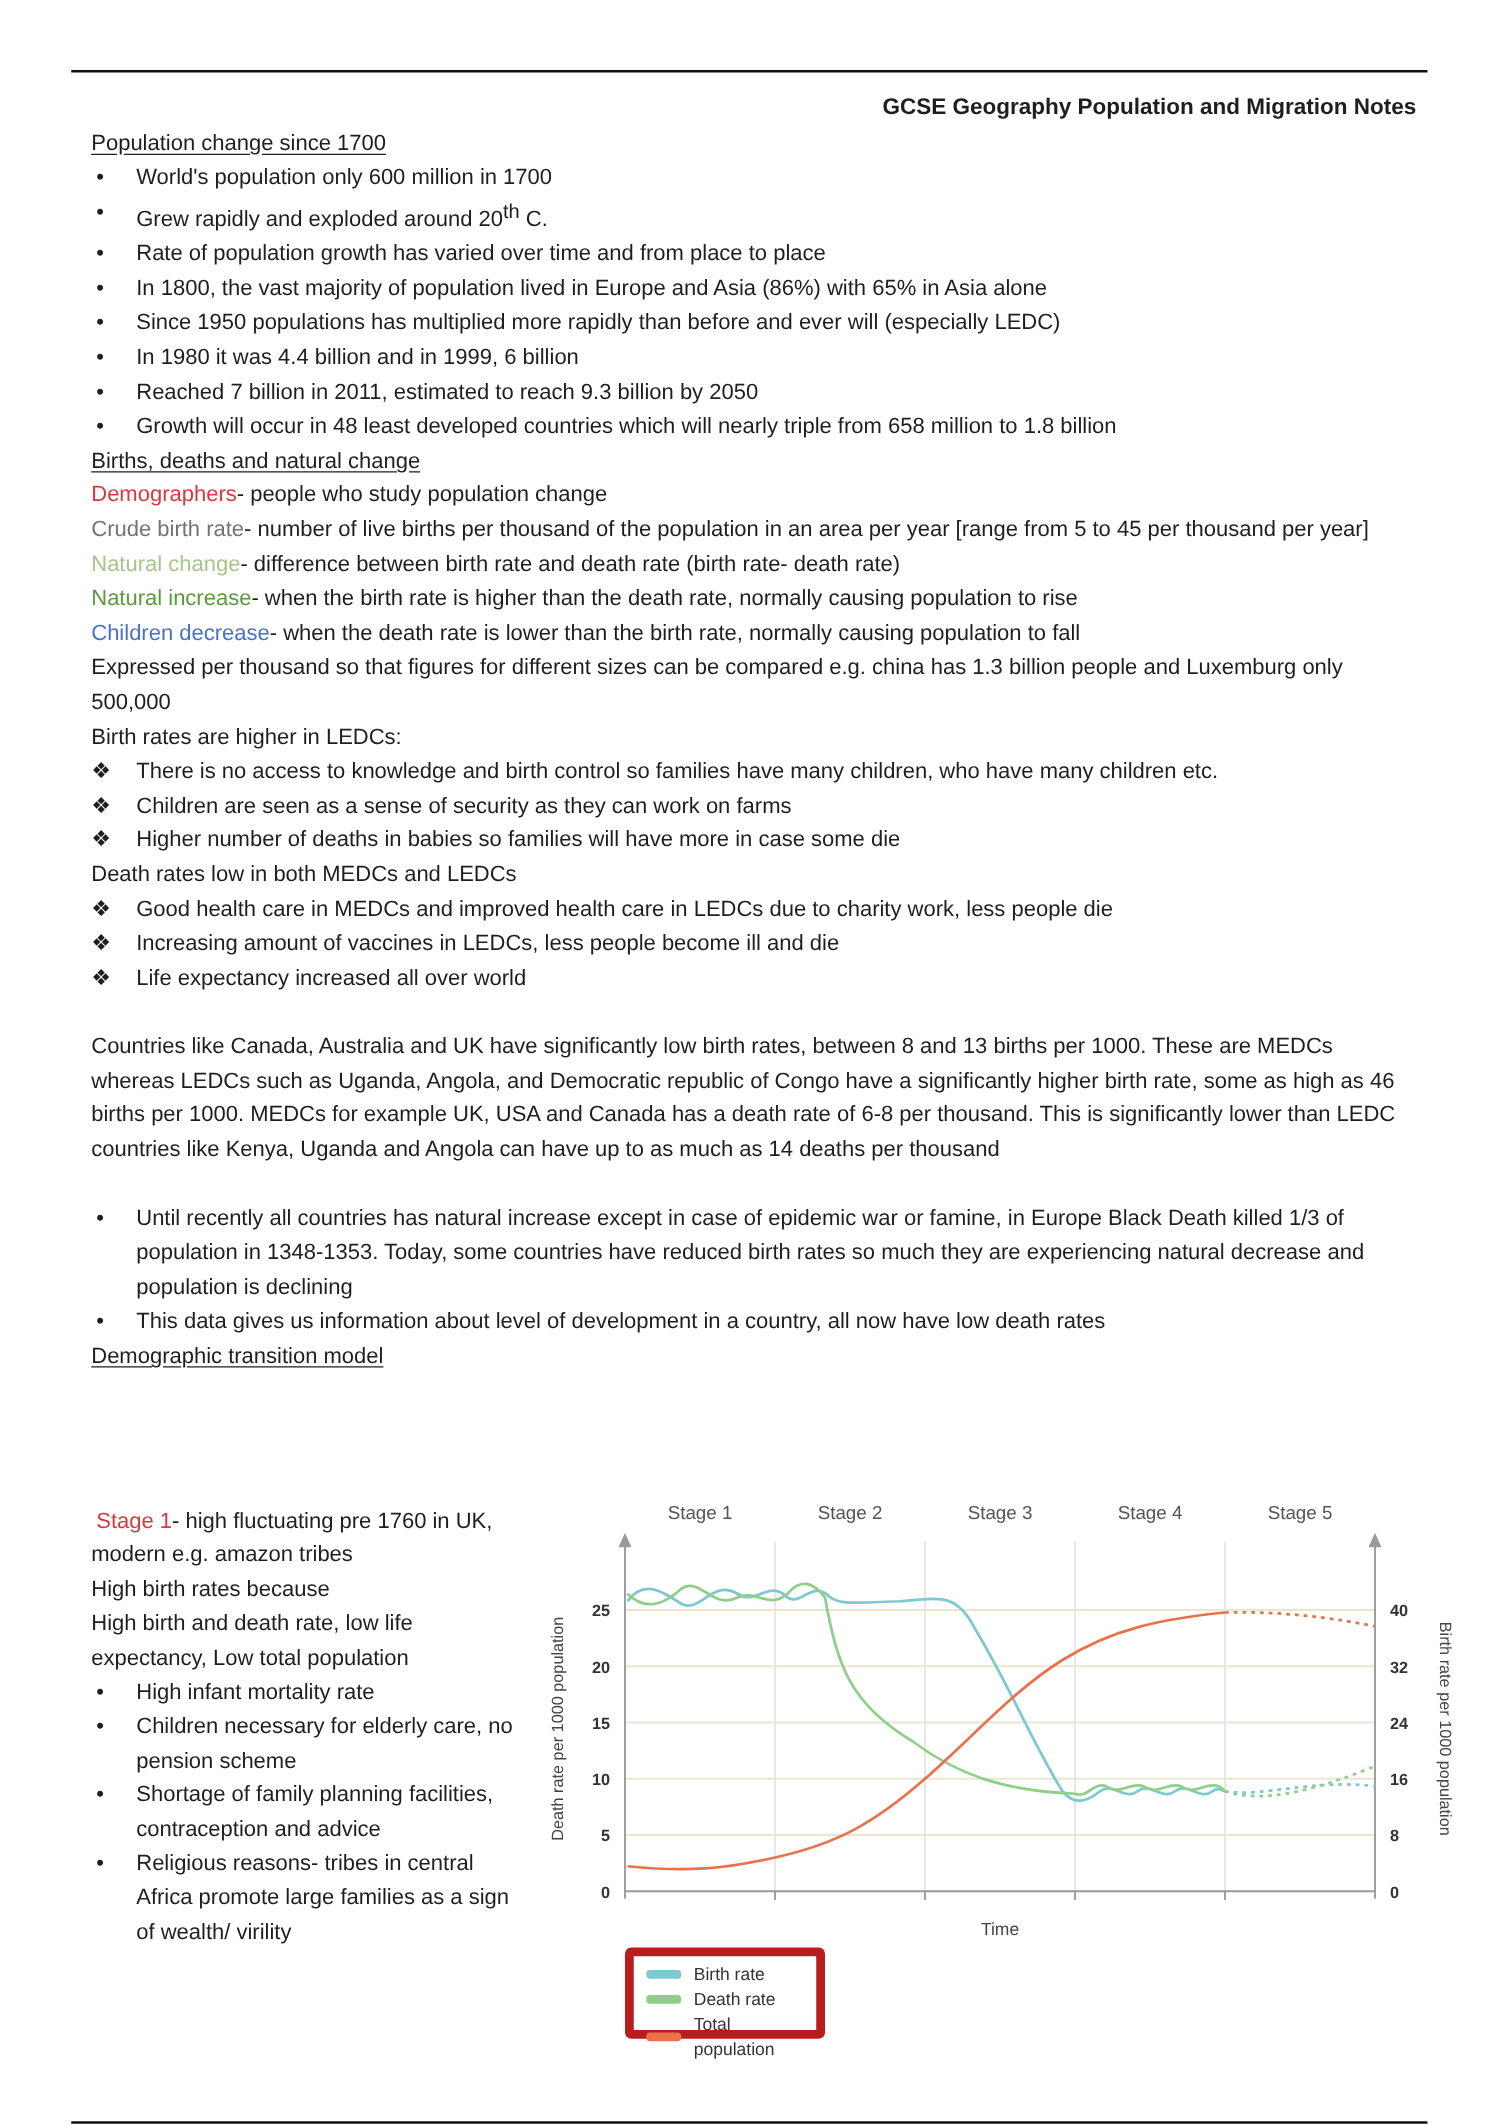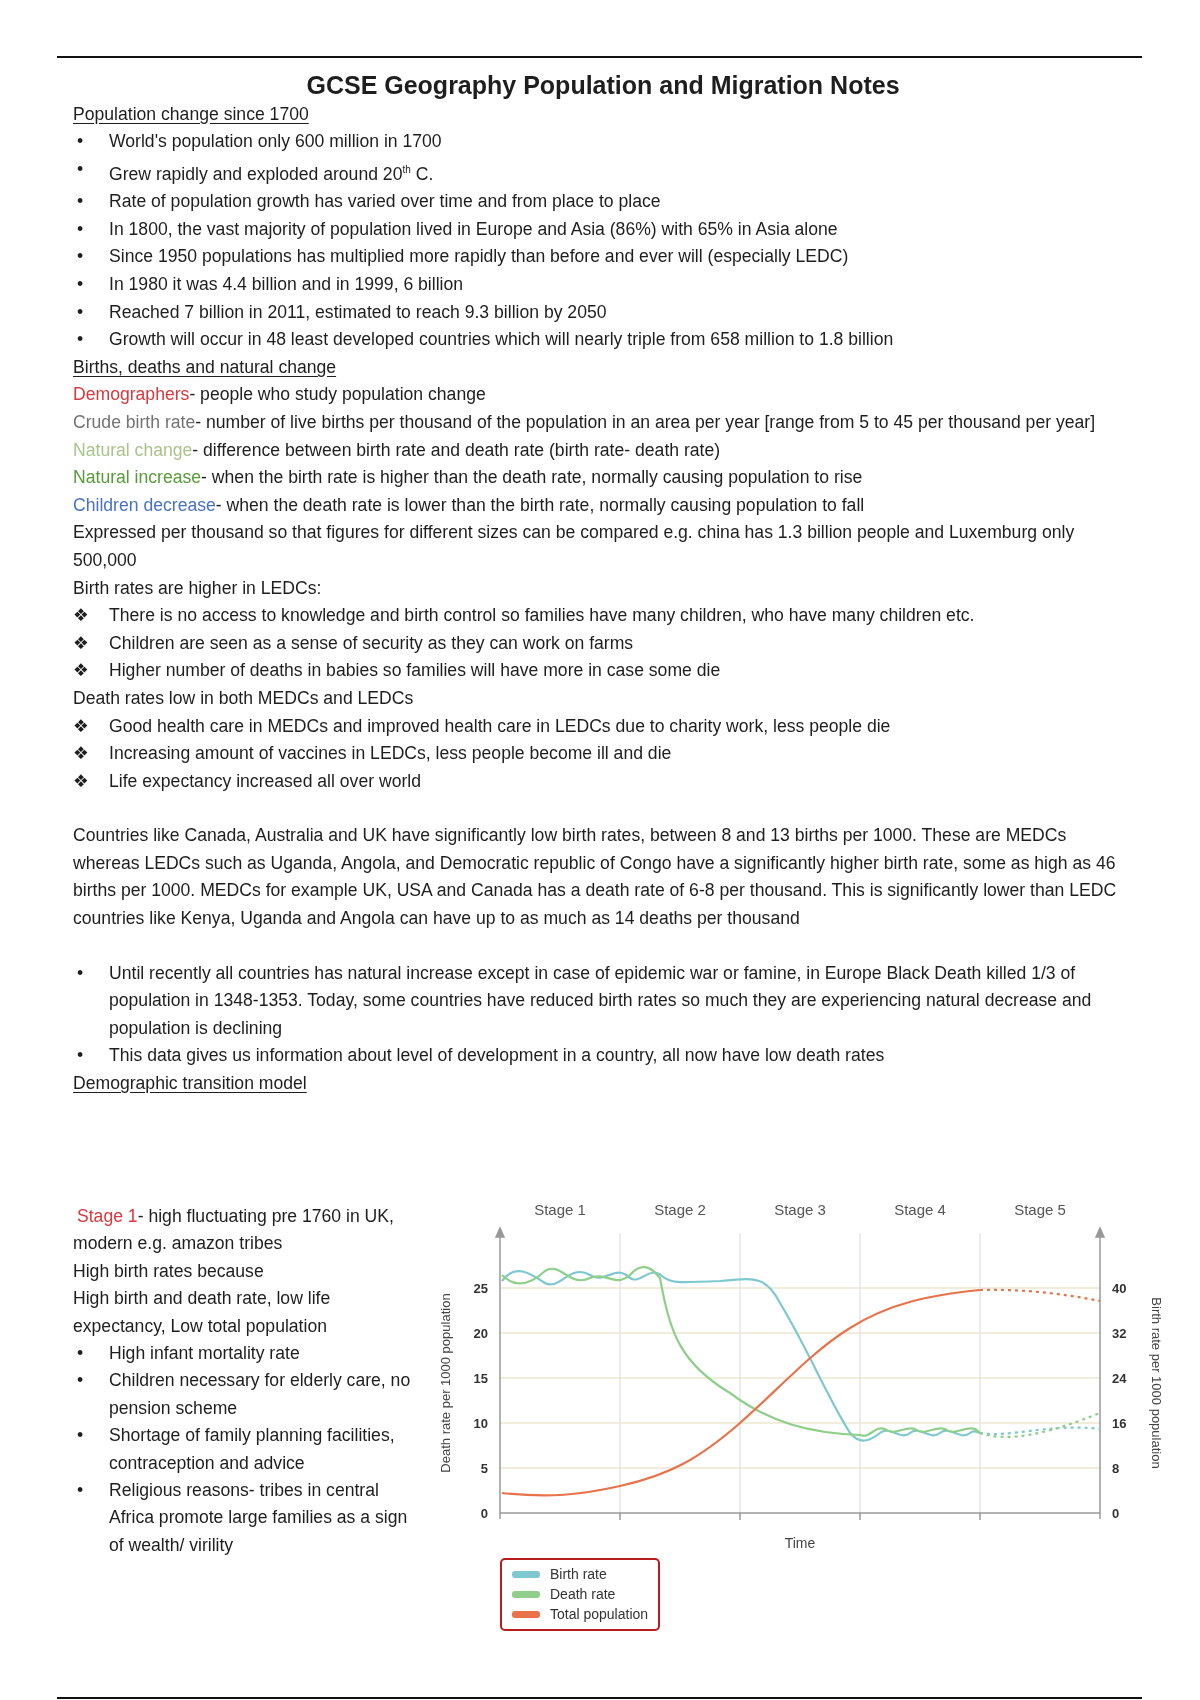--- a/index.html
+++ b/index.html
@@ -5,48 +5,48 @@
     html, body { margin: 0; padding: 0; background: #ffffff; }
     body {
       width: 1200px; height: 1700px; position: relative; overflow: hidden;
       font-family: "Liberation Sans", "DejaVu Sans", sans-serif;
       color: #1e1e1e;
     }
     .rule { position: absolute; left: 57px; width: 1085px; height: 2px; background: #111; }
     .rule.top { top: 56px; }
     .rule.bottom { top: 1697px; }
     .page { position: absolute; left: 73px; top: 68px; width: 1060px; font-size: 17.6px; line-height: 27.6px; }
-    .title { text-align: center; font-weight: bold; font-size: 25px; margin: 4px 0 1px 0; }
+    .title { text-align: right; font-weight: bold; font-size: 18px; margin: 4px 0 1px 0; }
     .heading { text-decoration: underline; text-underline-offset: 3px; display: block; }
     ul { list-style: none; margin: 0; padding: 0; }
     li { position: relative; padding-left: 36px; }
     li .bullet { position: absolute; left: 0; width: 14px; text-align: center; }
     p { margin: 0; }
     .gap { height: 27px; }
     .term { }
     .dtm { position: absolute; left: 73px; top: 1203px; }
     .dtm-text { position: absolute; left: 0; top: 0; width: 350px; font-size: 17.6px; line-height: 27.4px; }
     .chart { position: absolute; left: 360px; top: -10px; width: 820px; height: 470px; }
     .chart svg text { font-family: "Liberation Sans", "DejaVu Sans", sans-serif; }
-    .legend { position: absolute; left: 500px; top: 1558px; width: 160px; height: 73px; border: 2px solid #b91c1c; border-radius: 5px; background: #fff; font-size: 14px; line-height: 20px; padding: 4px 0 0 10px; box-sizing: border-box; color: #333; }
+    .legend { position: absolute; left: 500px; top: 1558px; width: 160px; height: 73px; border: 7px solid #b91c1c; border-radius: 5px; background: #fff; font-size: 14px; line-height: 20px; padding: 4px 0 0 10px; box-sizing: border-box; color: #333; }
     .legend-row { display: flex; align-items: center; gap: 10px; }
     .swatch { width: 28px; height: 7px; border-radius: 3px; }
   </style>
 </head>
 <body>
 
 <div class="rule top"></div>
 
 <div class="page">
   <div class="title">GCSE Geography Population and Migration Notes</div>
 
   <span class="heading">Population change since 1700</span>
   <ul>
     <li><span class="bullet">•</span><span>World's population only 600 million in 1700</span></li>
-    <li><span class="bullet">•</span><span>Grew rapidly and exploded around 20</span><sup style="font-size:10px">th</sup><span> C.</span></li>
+    <li><span class="bullet">•</span><span>Grew rapidly and exploded around 20</span><sup style="font-size:16px">th</sup><span> C.</span></li>
     <li><span class="bullet">•</span><span>Rate of population growth has varied over time and from place to place</span></li>
     <li><span class="bullet">•</span><span>In 1800, the vast majority of population lived in Europe and Asia (86%) with 65% in Asia alone</span></li>
     <li><span class="bullet">•</span><span>Since 1950 populations has multiplied more rapidly than before and ever will (especially LEDC)</span></li>
     <li><span class="bullet">•</span><span>In 1980 it was 4.4 billion and in 1999, 6 billion</span></li>
     <li><span class="bullet">•</span><span>Reached 7 billion in 2011, estimated to reach 9.3 billion by 2050</span></li>
     <li><span class="bullet">•</span><span>Growth will occur in 48 least developed countries which will nearly triple from 658 million to 1.8 billion</span></li>
   </ul>
 
   <span class="heading">Births, deaths and natural change</span>
   <p><span class="term" style="color:#d7393f">Demographers</span><span>- people who study population change</span></p>

